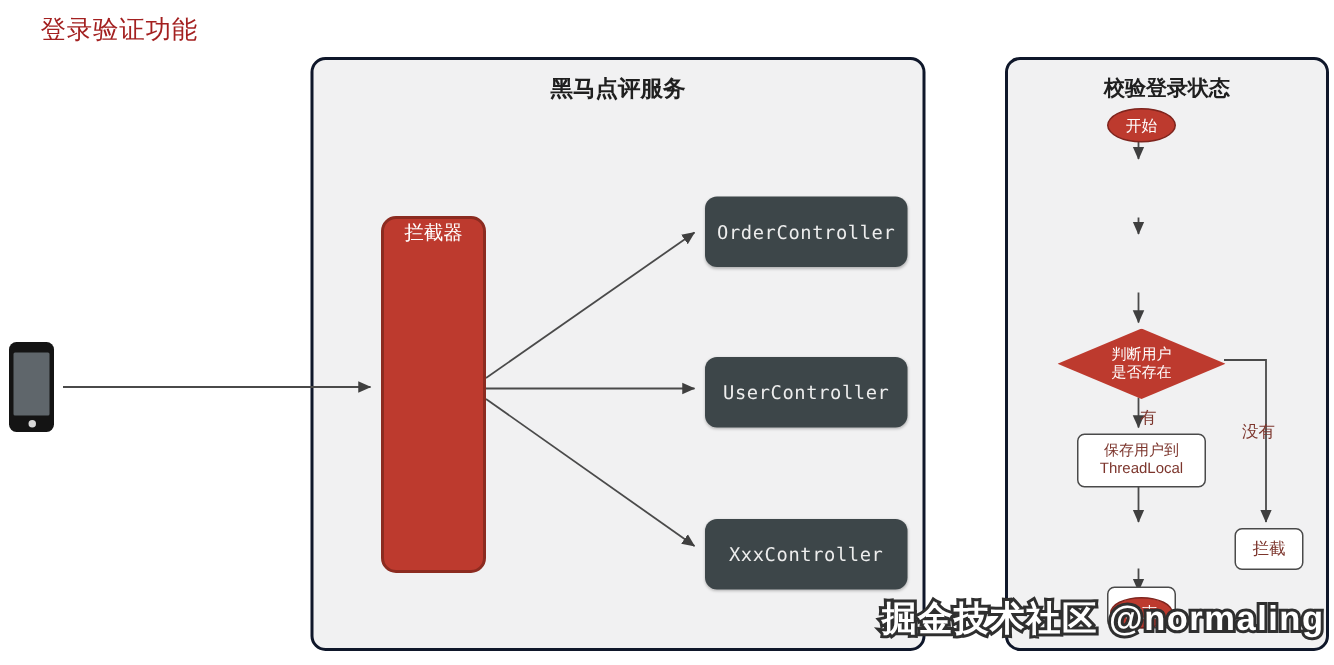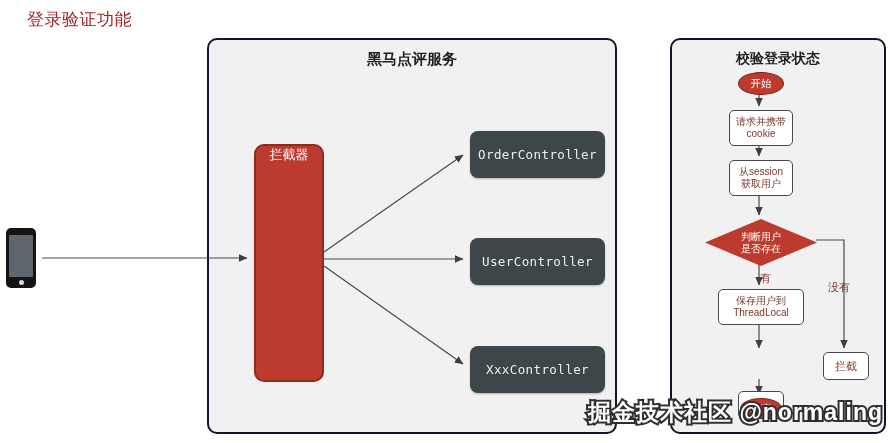--- a/index.html
+++ b/index.html
@@ -244,29 +244,21 @@
     <div class="controller ctrl-order">OrderController</div>
     <div class="controller ctrl-user">UserController</div>
     <div class="controller ctrl-xxx">XxxController</div>
   </section>
 
   <section class="panel flow-panel">
     <div class="panel-title">校验登录状态</div>
 
     <div class="terminal start">开始</div>
 
-    <div class="flow-box cookie">
-      <span>请求并携带</span>
-      <span>cookie</span>
-    </div>
-
-    <div class="flow-box session">
-      <span>从session</span>
-      <span>获取用户</span>
-    </div>
+
 
     <div class="diamond">
       <span>判断用户</span>
       <span>是否存在</span>
     </div>
 
     <span class="edge-label yes">有</span>
     <span class="edge-label no">没有</span>
 
     <div class="flow-box save">

